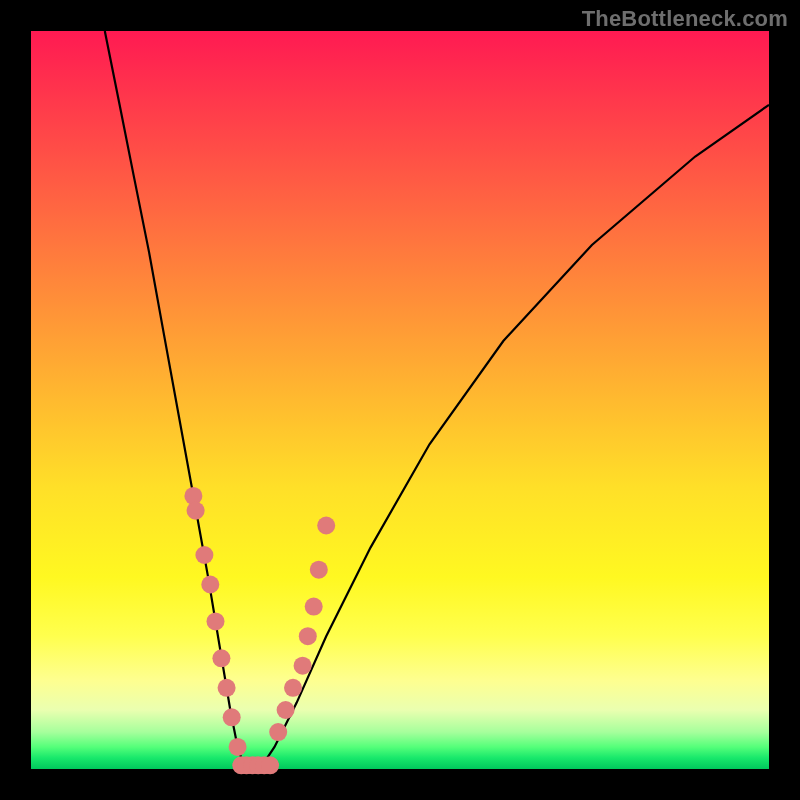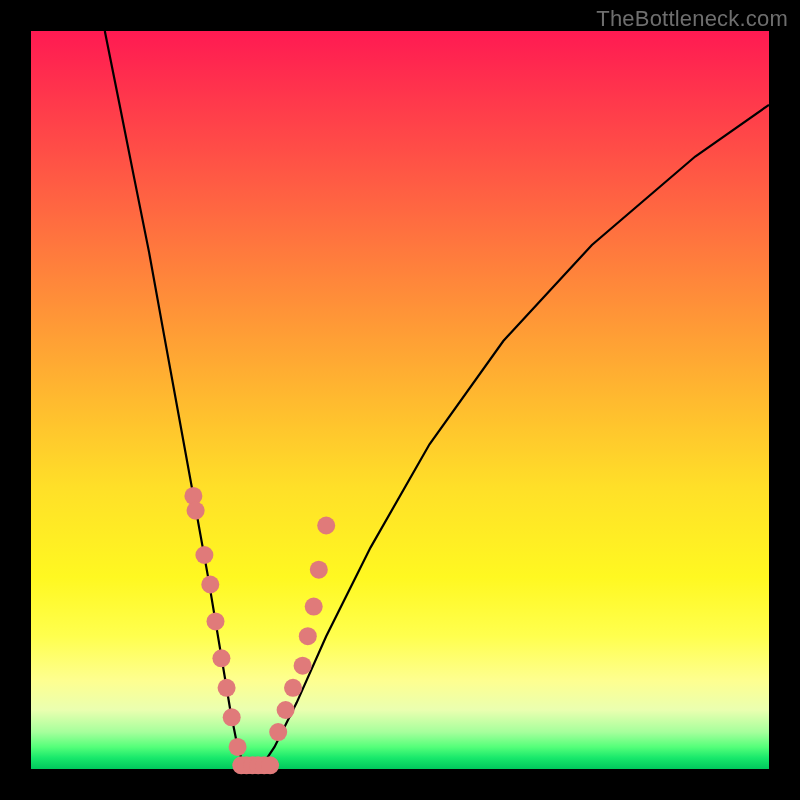--- a/index.html
+++ b/index.html
@@ -42,21 +42,21 @@
       #18e86b 98.5%,
       #00c85c 100%
     );
   }
   .watermark {
     position: absolute;
     top: 6px;
     right: 12px;
     color: #6e6e6e;
     font-size: 22px;
-    font-weight: 400;
+    font-weight: 700;
     letter-spacing: 0.2px;
     user-select: none;
   }
   svg.curve {
     position: absolute;
     left: 0;
     top: 0;
     width: 738px;
     height: 738px;
     overflow: visible;

